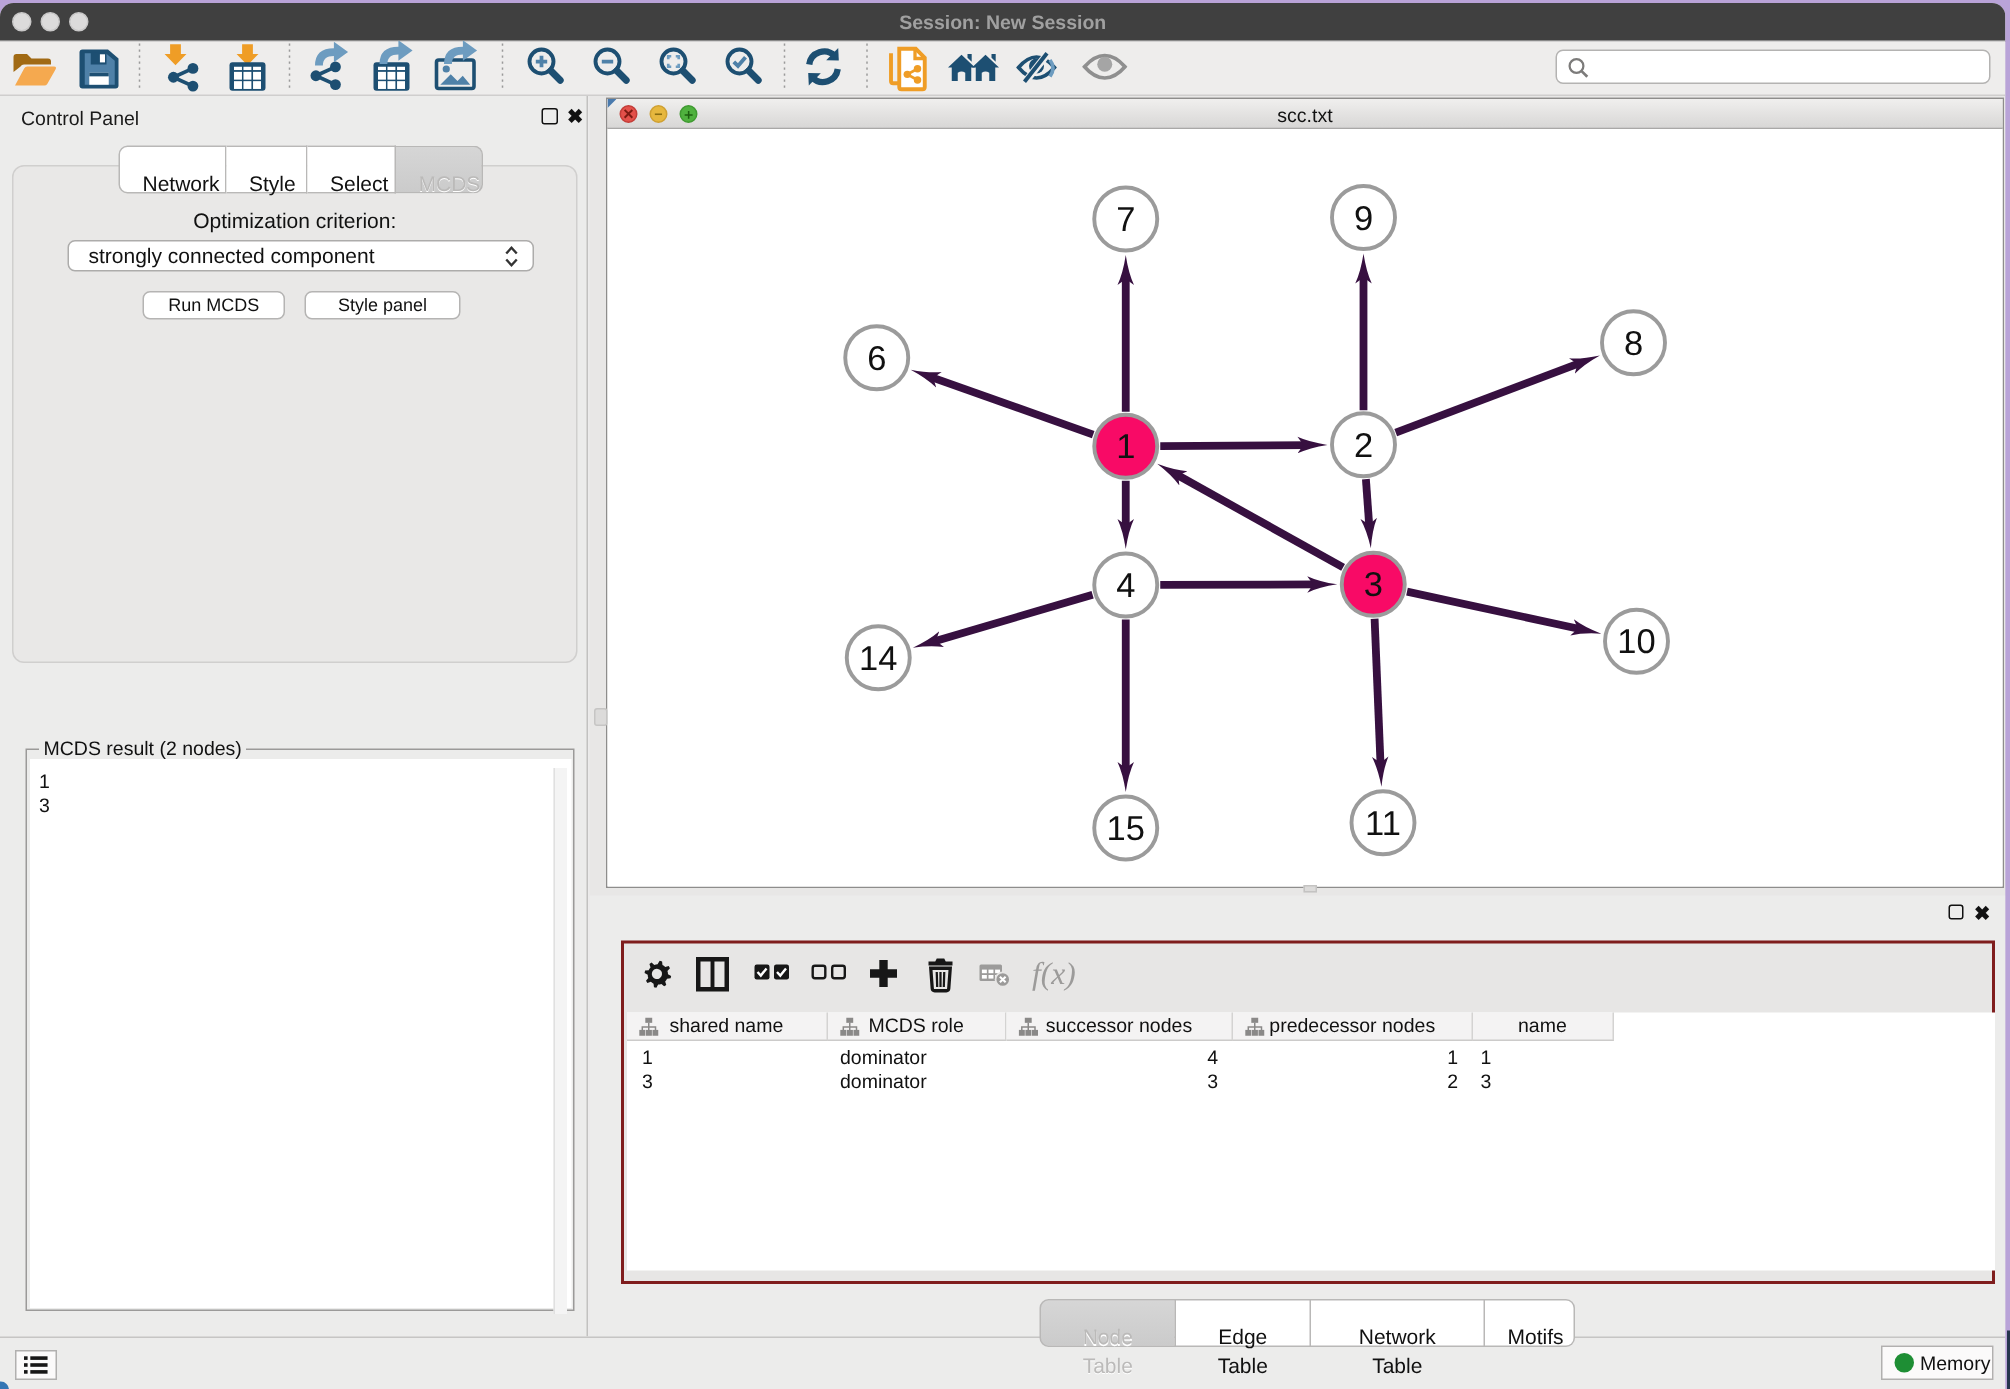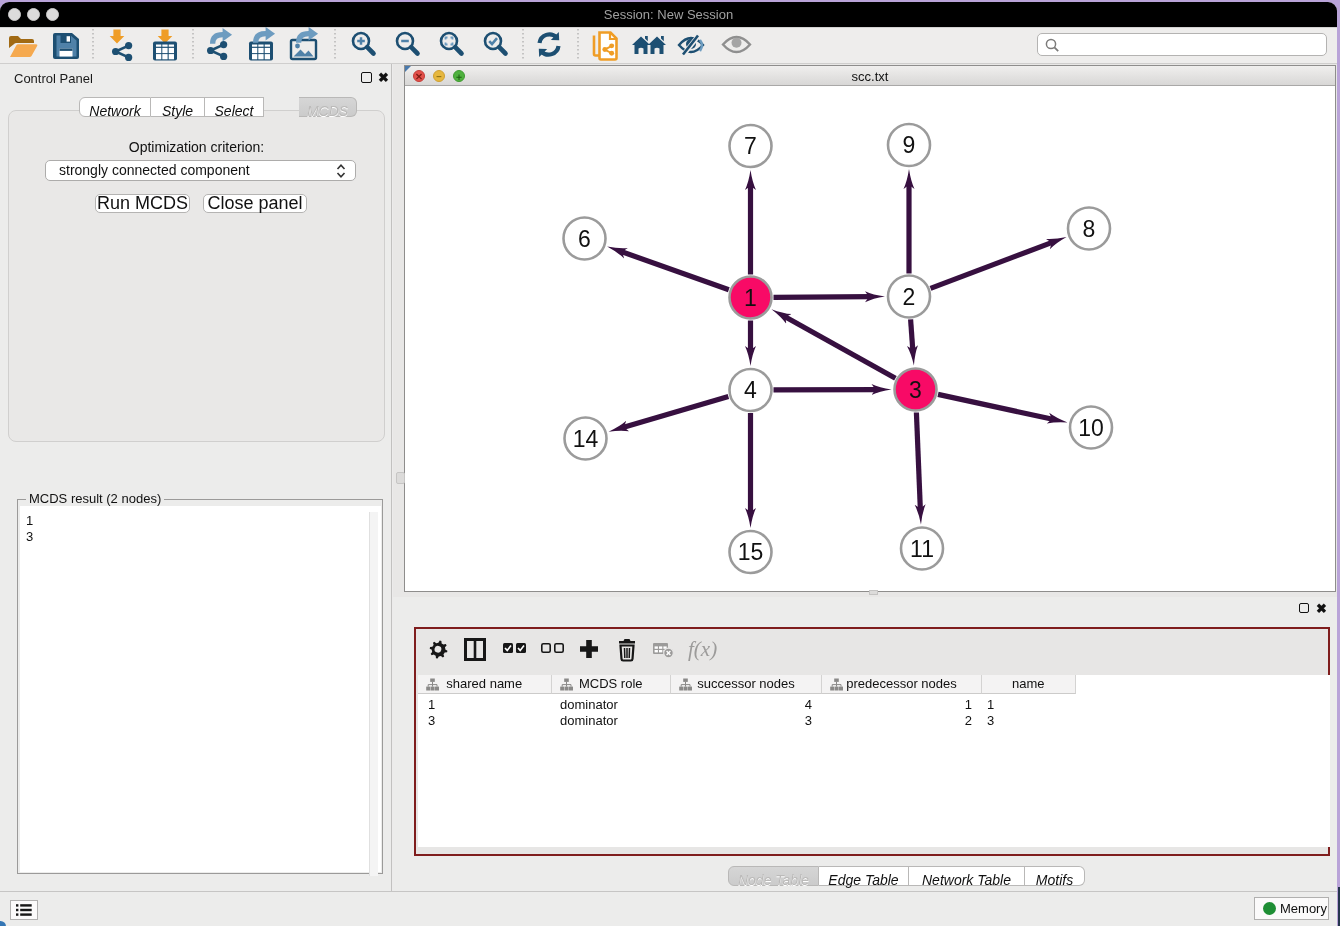--- a/index.html
+++ b/index.html
@@ -3,41 +3,41 @@
 <meta charset="utf-8">
 <style>
 * { margin:0; padding:0; box-sizing:border-box; }
 html,body { width:1340px; height:926px; overflow:hidden; font-family:"Liberation Sans", sans-serif; -webkit-font-smoothing:antialiased; }
 body { background:#b9a3d8; position:relative; will-change:transform; }
 #win {
   position:absolute; left:0; top:2px; width:1337px; height:924px;
   background:#ecebeb; border-radius:9px 9px 0 0; overflow:hidden;
 }
 
-#titlebar { position:absolute; left:0; top:0; width:100%; height:26px; background:#000000; border-bottom:1px solid #d2d1d1; }
+#titlebar { position:absolute; left:0; top:0; width:100%; height:26px; background:#404040; border-bottom:1px solid #d2d1d1;font-weight:bold; }
 .tl { position:absolute; top:6px; width:13px; height:13px; border-radius:50%; background:#dcdbdb; border:1px solid #c9c8c8; }
 #titlebar .t1{left:8px} #titlebar .t2{left:27px} #titlebar .t3{left:46px}
 #wtitle { position:absolute; top:5px; left:0; width:100%; text-align:center; font-size:13px; color:#a0a0a0; }
 
 #toolbar { position:absolute; left:0; top:26px; width:100%; height:36px; background:#eeedec; border-bottom:1px solid #cfcecd; }
 #search { position:absolute; left:1037px; top:5px; width:290px; height:23px; background:#fff; border:1px solid #b4b3b2; border-radius:5px; }
 
 #cpanel { position:absolute; left:0; top:62px; width:392px; height:827px; background:#ececeb; border-right:1px solid #c2c1c0; }
 #cpanel-h { position:absolute; left:14px; top:7px; font-size:13px; color:#1a1a1a; }
 .pbtns { position:absolute; top:6px; font-size:13px; color:#111; }
 
 .seg { position:absolute; display:flex; font-size:14px; color:#111; z-index:3; }
-.seg div { background:#fff; border:1px solid #b9b8b7; border-left:none; height:20px; line-height:19px; padding:4px; text-align:center;font-style:italic; }
+.seg div { background:#fff; border:1px solid #b9b8b7; border-left:none; height:20px; line-height:19px; padding:15px; text-align:center; }
 .seg div:first-child { border-left:1px solid #b9b8b7; border-radius:6px 0 0 6px; }
 .seg div:last-child { border-radius:0 6px 6px 0; }
-.seg div.sel { background:linear-gradient(#d6d6d6,#cbcbcb); color:#bbbab9; text-shadow:0 1px 0 #fff;margin-left:35px; }
+.seg div.sel { background:linear-gradient(#d6d6d6,#cbcbcb); color:#bbbab9; text-shadow:0 1px 0 #fff; }
 #tabpane { position:absolute; left:8px; top:46px; width:377px; height:332px; background:#e9e8e7; border:1px solid #d0cfce; border-radius:8px; }
 #optlabel { position:absolute; left:0; top:28px; width:100%; text-align:center; font-size:14px; color:#111; }
 #dropdown { position:absolute; left:36px; top:49px; width:311px; height:21px; background:#fff; border:1px solid #adacab; border-radius:5px; font-size:14px; color:#111; line-height:19px; padding-left:13px; }
-.btn { position:absolute; background:#fff; border:1px solid #b5b4b3; border-radius:5px; font-size:18px; color:#111; text-align:center; line-height:17px; }
+.btn { position:absolute; background:#fff; border:1px solid #b5b4b3; border-radius:5px; font-size:12px; color:#111; text-align:center; line-height:17px; }
 
 #mcdsbox { position:absolute; left:17px; top:435px; width:366px; height:375px; border:1px solid #9b9a99; }
 #mcdsbox .legend { position:absolute; left:8px; top:-9px; background:#ececeb; padding:0 3px; font-size:13px; color:#111; }
 #mcdstext { position:absolute; left:2px; top:6px; width:361px; height:366px; background:#fff; font-size:13px; color:#111; padding:7px 6px 2px; line-height:16px; }
 #mcdssb { position:absolute; right:3px; top:6px; width:9px; height:364px; background:#f4f4f4; border-left:1px solid #e0e0e0; }
 
 #desk { position:absolute; left:393px; top:62px; width:944px; height:827px; background:#e8e7e6; }
 #iframe { position:absolute; left:11px; top:1px; width:932px; height:527px; background:#fff; border:1px solid #8e8d8c; }
 #ifbar { position:absolute; left:0; top:0; width:100%; height:20px; background:linear-gradient(#f0efee,#d8d7d6); border-bottom:1px solid #a9a8a7; }
 #iftitle { position:absolute; width:100%; text-align:center; top:3px; font-size:13px; color:#111; }
@@ -223,21 +223,21 @@
     </div>
     <div id="tabpane">
       <div id="optlabel">Optimization criterion:</div>
       <div id="dropdown">strongly connected component
         <svg width="10" height="14" viewBox="0 0 10 14" style="position:absolute;right:9px;top:3px;">
           <path d="M1.5 5 L5 1.2 L8.5 5" fill="none" stroke="#333" stroke-width="1.6"></path>
           <path d="M1.5 9 L5 12.8 L8.5 9" fill="none" stroke="#333" stroke-width="1.6"></path>
         </svg>
       </div>
       <div class="btn" style="left:86px;top:83px;width:95px;height:19px;">Run MCDS</div>
-      <div class="btn" style="left:194px;top:83px;width:104px;height:19px;">Close panel</div>
+      <div class="btn" style="left:194px;top:83px;width:104px;height:19px;">Style panel</div>
     </div>
     <div id="mcdsbox">
       <div class="legend">MCDS result (2 nodes)</div>
       <div id="mcdstext">1<br>3<div id="mcdssb"></div></div>
     </div>
   </div>
   <div id="desk">
     <div id="iframe">
       <div id="ifbar">
           <svg width="6" height="6" viewBox="0 0 6 6" style="position:absolute;left:0;top:0">

